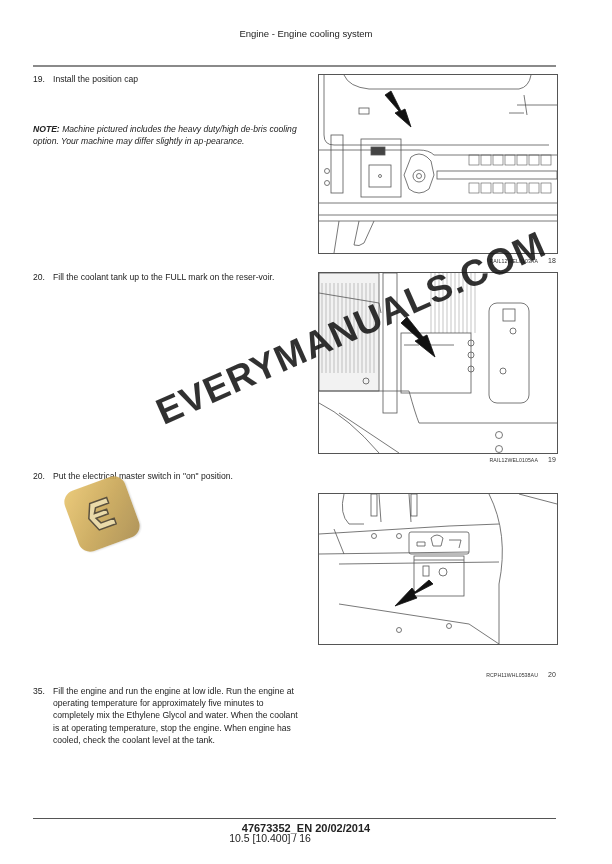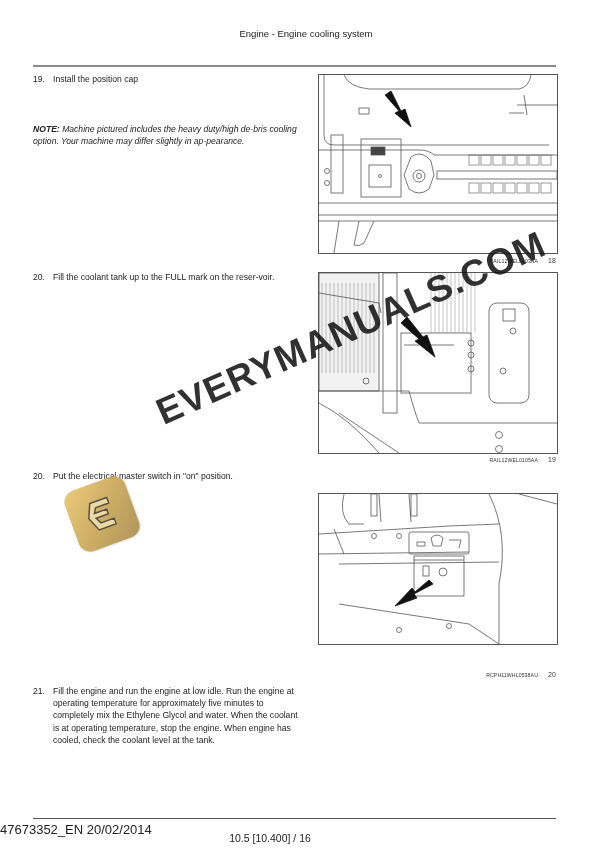--- a/index.html
+++ b/index.html
@@ -12,21 +12,21 @@
   .step { position: absolute; left: 33px; width: 268px; font-size: 8.6px; line-height: 12.2px; color: #222; }
   .step .num { position: absolute; left: 0; top: 0; }
   .step .body { margin-left: 20px; }
   .note { position: absolute; left: 33px; width: 268px; font-size: 8.6px; line-height: 12.2px;
           font-style: italic; color: #222; margin-top: 33px; }
   .note b { font-style: italic; }
   .figure { position: absolute; left: 318px; width: 238px; border: 1px solid #555; background: #fff; overflow: hidden; }
   .figure svg { display: block; }
   .caption { position: absolute; right: 56px; font-size: 5.2px; color: #333; letter-spacing: 0.1px; }
   .caption .fig-num { margin-left: 10px; font-size: 7px; }
-  .footer-doc { position: absolute; top: 822px; left: 0; width: 612px; font-size: 13px; color: #222; }
+  .footer-doc { position: absolute; top: 822px; left: 0; width: 612px; text-align: center; font-size: 11px; color: #222; font-weight: bold; }
   .footer-page { position: absolute; top: 832px; left: 0; width: 540px; text-align: center; font-size: 10.5px; color: #222; }
   .watermark { position: absolute; left: 150px; top: 395px; transform: rotate(-24deg); transform-origin: left top;
                font-size: 37px; font-weight: bold; color: rgba(20,20,20,0.88); letter-spacing: 1px;
                white-space: nowrap; font-family: "Liberation Sans", sans-serif; }
   .wm-logo { position: absolute; left: 70px; top: 482px; width: 64px; height: 64px; border-radius: 12px;
              background: linear-gradient(135deg, #e9c56d 0%, #c9a655 50%, #a88a4a 100%);
              transform: rotate(-20deg); opacity: 0.9; box-shadow: 1px 1px 2px rgba(0,0,0,0.15); }
   .wm-logo svg { position: absolute; left: 12px; top: 12px; }
 </style>
 </head>
@@ -147,21 +147,21 @@
     <circle cx="80" cy="136" r="2.5"></circle>
       <circle cx="130" cy="132" r="2.5"></circle>
     <path d="M110 86 L96 98 L93 94 L76 112 L98 104 L95 100 L114 90 Z" fill="#111" stroke="#111"></path>
   </svg>
 </div>
 <div class="caption" style="top:671px;">
   <span>RCPH11WHL0538AU</span><span class="fig-num">20</span>
 </div>
 
 <div class="step" style="top:685px;">
-  <span class="num">21.</span>
+  <span class="num">35.</span>
   <div class="body">Fill the engine and run the engine at low idle. Run the engine at operating temperature for approximately five minutes to completely mix the Ethylene Glycol and water. When the coolant is at operating temperature, stop the engine. When engine has cooled, check the coolant level at the tank.</div>
 </div>
 
 <div class="wm-logo">
   <svg width="40" height="40" viewBox="0 0 40 40">
     <path d="M30 6 L12 6 L6 20 L12 34 L30 34 L30 28 L16 28 L13 22 L26 22 L26 17 L13 17 L16 12 L30 12 Z" fill="#e8d7a0" stroke="#4a3f2a" stroke-width="1.5"></path>
   </svg>
 </div>
 <div class="watermark">EVERYMANUALS.COM</div>
 

